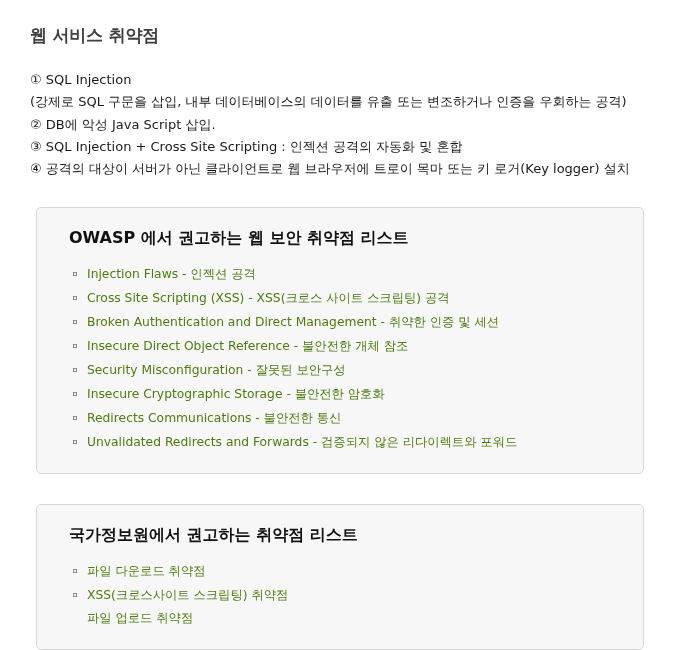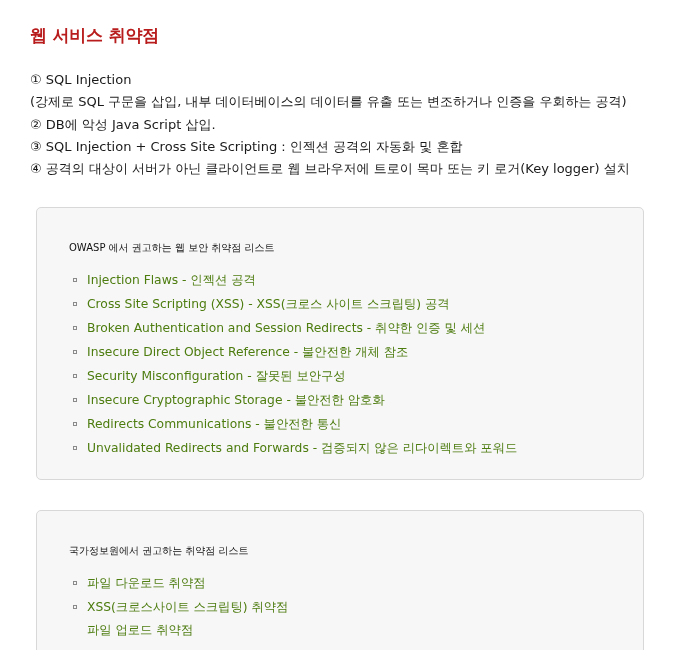--- a/index.html
+++ b/index.html
@@ -15,21 +15,21 @@
     overflow: hidden;
   }
   .page {
     padding: 18px 18px 0 18px;
     box-sizing: border-box;
     width: 680px;
   }
   .page-title {
     font-size: 17px;
     font-weight: bold;
-    color: #b91c1c;
+    color: #404040;
     margin: 6px 0 22px 12px;
     letter-spacing: -0.2px;
   }
   .intro {
     margin: 0 0 0 12px;
     font-size: 13px;
     line-height: 1.72;
     color: #1a1a1a;
   }
   .intro div {
@@ -37,24 +37,24 @@
   }
   .panel {
     margin: 26px 18px 0 18px;
     background: #f7f7f7;
     border: 1px solid #d8d8d8;
     border-radius: 5px;
     padding: 16px 20px 18px 20px;
     box-sizing: border-box;
   }
   .panel-title {
-    font-size: 10px;
-    font-weight: normal;
+    font-size: 16px;
+    font-weight: bold;
     color: #111111;
-    margin: 17px 0 14px 12px;
+    margin: 4px 0 14px 12px;
   }
   .panel ul {
     list-style: none;
     margin: 0;
     padding: 0 0 0 16px;
   }
   .panel li {
     font-size: 12.3px;
     line-height: 1.95;
     color: #4d7c0f;
@@ -89,21 +89,21 @@
     <div>② DB에 악성 Java Script 삽입.</div>
     <div>③ SQL Injection + Cross Site Scripting : 인젝션 공격의 자동화 및 혼합</div>
     <div>④ 공격의 대상이 서버가 아닌 클라이언트로 웹 브라우저에 트로이 목마 또는 키 로거(Key logger) 설치</div>
   </div>
 
   <div class="panel panel-1">
     <div class="panel-title">OWASP 에서 권고하는 웹 보안 취약점 리스트</div>
     <ul>
       <li><span class="bullet"></span><span>Injection Flaws - 인젝션 공격</span></li>
       <li><span class="bullet"></span><span>Cross Site Scripting (XSS)  - XSS(크로스 사이트 스크립팅) 공격</span></li>
-      <li><span class="bullet"></span><span>Broken Authentication and Session Redirects - 취약한 인증 및 세션</span></li>
+      <li><span class="bullet"></span><span>Broken Authentication and Direct Management - 취약한 인증 및 세션</span></li>
       <li><span class="bullet"></span><span>Insecure Direct Object Reference - 불안전한 개체 참조</span></li>
       <li><span class="bullet"></span></li>
       <li><span class="bullet"></span><span>Security Misconfiguration - 잘못된 보안구성</span></li>
       <li><span class="bullet"></span><span>Insecure Cryptographic Storage - 불안전한 암호화</span></li>
       <li><span class="bullet"></span></li>
       <li><span class="bullet"></span><span>Redirects Communications - 불안전한 통신</span></li>
       <li><span class="bullet"></span><span>Unvalidated Redirects and Forwards - 검증되지 않은 리다이렉트와 포워드</span></li>
     </ul>
   </div>
 

